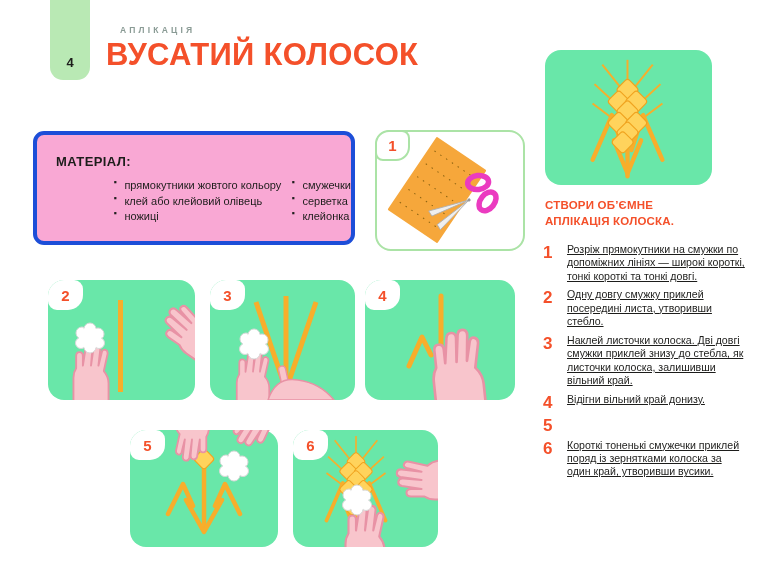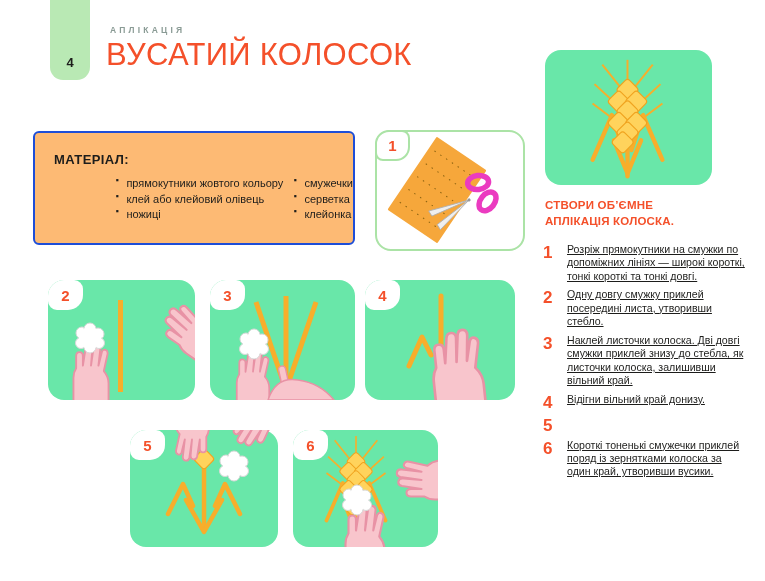--- a/index.html
+++ b/index.html
@@ -4,28 +4,28 @@
 <style>
   html,body{margin:0;padding:0;background:#fff;}
   .page{position:relative;width:765px;height:581px;background:#ffffff;
         font-family:"Liberation Sans",sans-serif;overflow:hidden;color:#1d1d1b;}
 
   
   .page-tab{position:absolute;left:50px;top:0;width:40px;height:80px;
             background:#B9E9B4;border-radius:0 0 13px 13px;}
   .page-num{position:absolute;left:0;right:0;bottom:10px;text-align:center;
             font-size:13px;font-weight:bold;color:#1d1d1b;}
-  .category{position:absolute;left:110px;top:25px;font-size:8.5px;font-weight:bold;
+  .category{position:absolute;left:120px;top:25px;font-size:8.5px;font-weight:bold;
             letter-spacing:3.2px;color:#8A9B95;}
-  .title{position:absolute;left:106px;top:37px;font-size:31px;font-weight:normal;
+  .title{position:absolute;left:106px;top:37px;font-size:31px;font-weight:bold;
          color:#F4502A;letter-spacing:.3px;white-space:nowrap;}
 
   
   .materials{position:absolute;left:33px;top:131px;width:322px;height:114px;
-             border:2px solid #1d4ed8;border-radius:6px;background:#fdba74;box-sizing:border-box;}
+             border:4px solid #1d4ed8;border-radius:11px;background:#f9a8d4;box-sizing:border-box;}
   .materials h2{margin:19px 0 9px 19px;font-size:13px;letter-spacing:.4px;color:#1d1d1b;}
   .mat-cols{display:flex;margin-left:19px;justify-content:flex-end;}
   ul.mat{list-style:none;margin:0;padding:0;font-size:11px;color:#1d1d1b;}
   ul.mat.c1{width:178px;}
   ul.mat li{position:relative;padding-left:11px;line-height:1.32;margin-bottom:1px;}
   ul.mat li::before{content:"▪";position:absolute;left:0;top:-1px;font-size:9px;}
 
   
   .stepbox{position:absolute;border-radius:16px;}
   .stepbox.white{background:#fff;border:2px solid #ABE3A6;box-sizing:border-box;}

